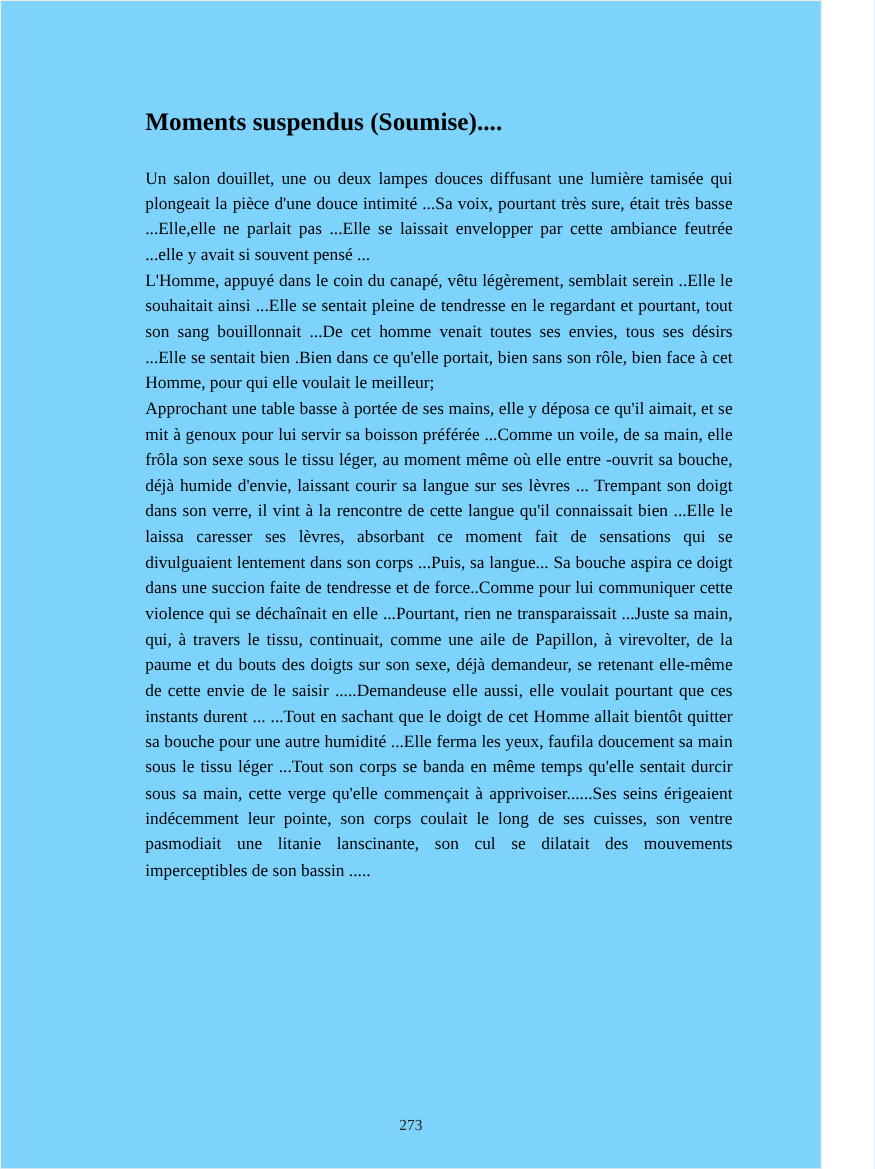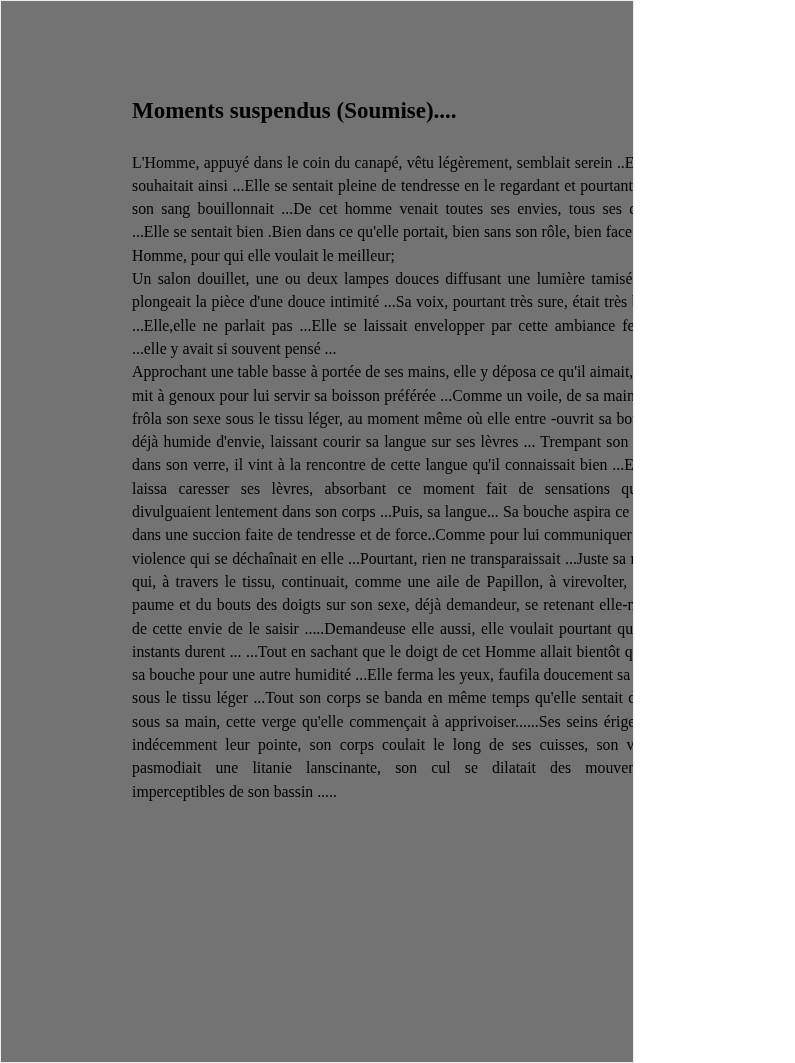--- a/index.html
+++ b/index.html
@@ -2,23 +2,23 @@
 <html><head>
   <meta charset="utf-8">
   <style>
     html, body {
       margin: 0;
       padding: 0;
       background: #ffffff;
     }
     .page {
       position: relative;
-      width: 634px;
+      width: 747px;
       height: 1063px;
-      background: #737373;
+      background: #7dd3fc;
       box-sizing: border-box;
       border: 1px solid #ececec;
       font-family: "Liberation Serif", serif;
       color: #000000;
       overflow: hidden;
     }
     .content {
       position: absolute;
       top: 96px;
       left: 131px;
@@ -52,18 +52,19 @@
       color: #222222;
     }
   </style>
 </head>
 <body>
 
 <div class="page">
   <div class="content">
     <h1 class="title">Moments suspendus (Soumise)....</h1>
     <div class="body-text">
+      <p>Un salon douillet, une ou deux lampes douces diffusant une lumière tamisée qui plongeait la pièce d'une douce intimité ...Sa voix, pourtant très sure, était très basse ...Elle,elle ne parlait pas ...Elle se laissait envelopper par cette ambiance feutrée ...elle y avait si souvent pensé ...</p>
       <p>L'Homme, appuyé dans le coin du canapé, vêtu légèrement, semblait serein ..Elle le souhaitait ainsi ...Elle se sentait pleine de tendresse en le regardant et pourtant, tout son sang bouillonnait ...De cet homme venait toutes ses envies, tous ses désirs ...Elle se sentait bien .Bien dans ce qu'elle portait, bien sans son rôle, bien face à cet Homme, pour qui elle voulait le meilleur;</p>
-      <p>Un salon douillet, une ou deux lampes douces diffusant une lumière tamisée qui plongeait la pièce d'une douce intimité ...Sa voix, pourtant très sure, était très basse ...Elle,elle ne parlait pas ...Elle se laissait envelopper par cette ambiance feutrée ...elle y avait si souvent pensé ...</p>
       <p>Approchant une table basse à portée de ses mains, elle y déposa ce qu'il aimait, et se mit à genoux pour lui servir sa boisson préférée ...Comme un voile, de sa main, elle frôla son sexe sous le tissu léger, au moment même où elle entre -ouvrit sa bouche, déjà humide d'envie, laissant courir sa langue sur ses lèvres ... Trempant son doigt dans son verre, il vint à la rencontre de cette langue qu'il connaissait bien ...Elle le laissa caresser ses lèvres, absorbant ce moment fait de sensations qui se divulguaient lentement dans son corps ...Puis, sa langue... Sa bouche aspira ce doigt dans une succion faite de tendresse et de force..Comme pour lui communiquer cette violence qui se déchaînait en elle ...Pourtant, rien ne transparaissait ...Juste sa main, qui, à travers le tissu, continuait, comme une aile de Papillon, à virevolter, de la paume et du bouts des doigts sur son sexe, déjà demandeur, se retenant elle-même de cette envie de le saisir .....Demandeuse elle aussi, elle voulait pourtant que ces instants durent ... ...Tout en sachant que le doigt de cet Homme allait bientôt quitter sa bouche pour une autre humidité ...Elle ferma les yeux, faufila doucement sa main sous le tissu léger ...Tout son corps se banda en même temps qu'elle sentait durcir sous sa main, cette verge qu'elle commençait à apprivoiser......Ses seins érigeaient indécemment leur pointe, son corps coulait le long de ses cuisses, son ventre pasmodiait une litanie lanscinante, son cul se dilatait des mouvements imperceptibles de son bassin .....</p>
     </div>
   </div>
+  <div class="page-number">273</div>
 </div>
 
 </body></html>

